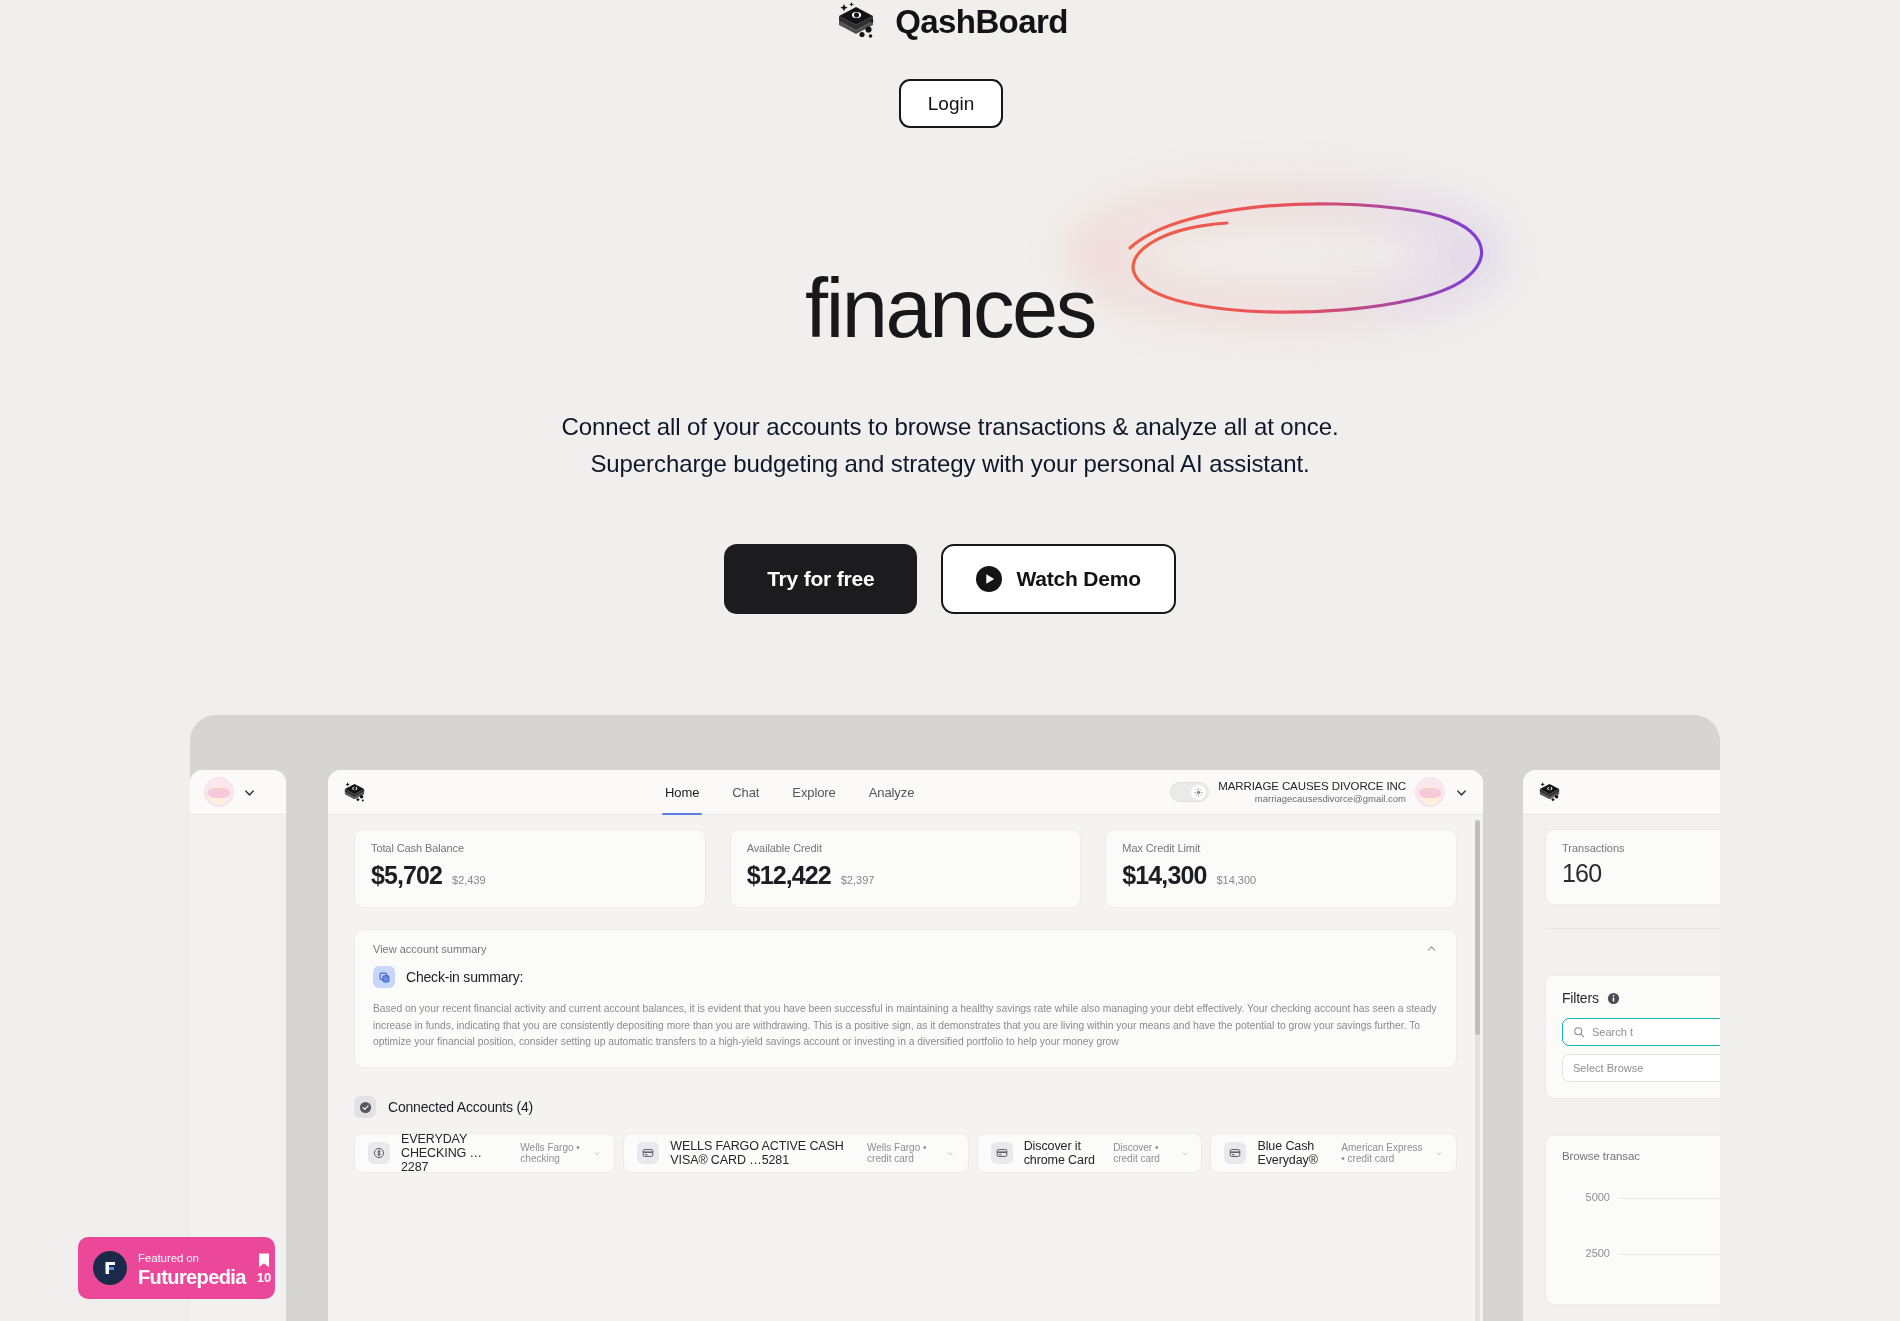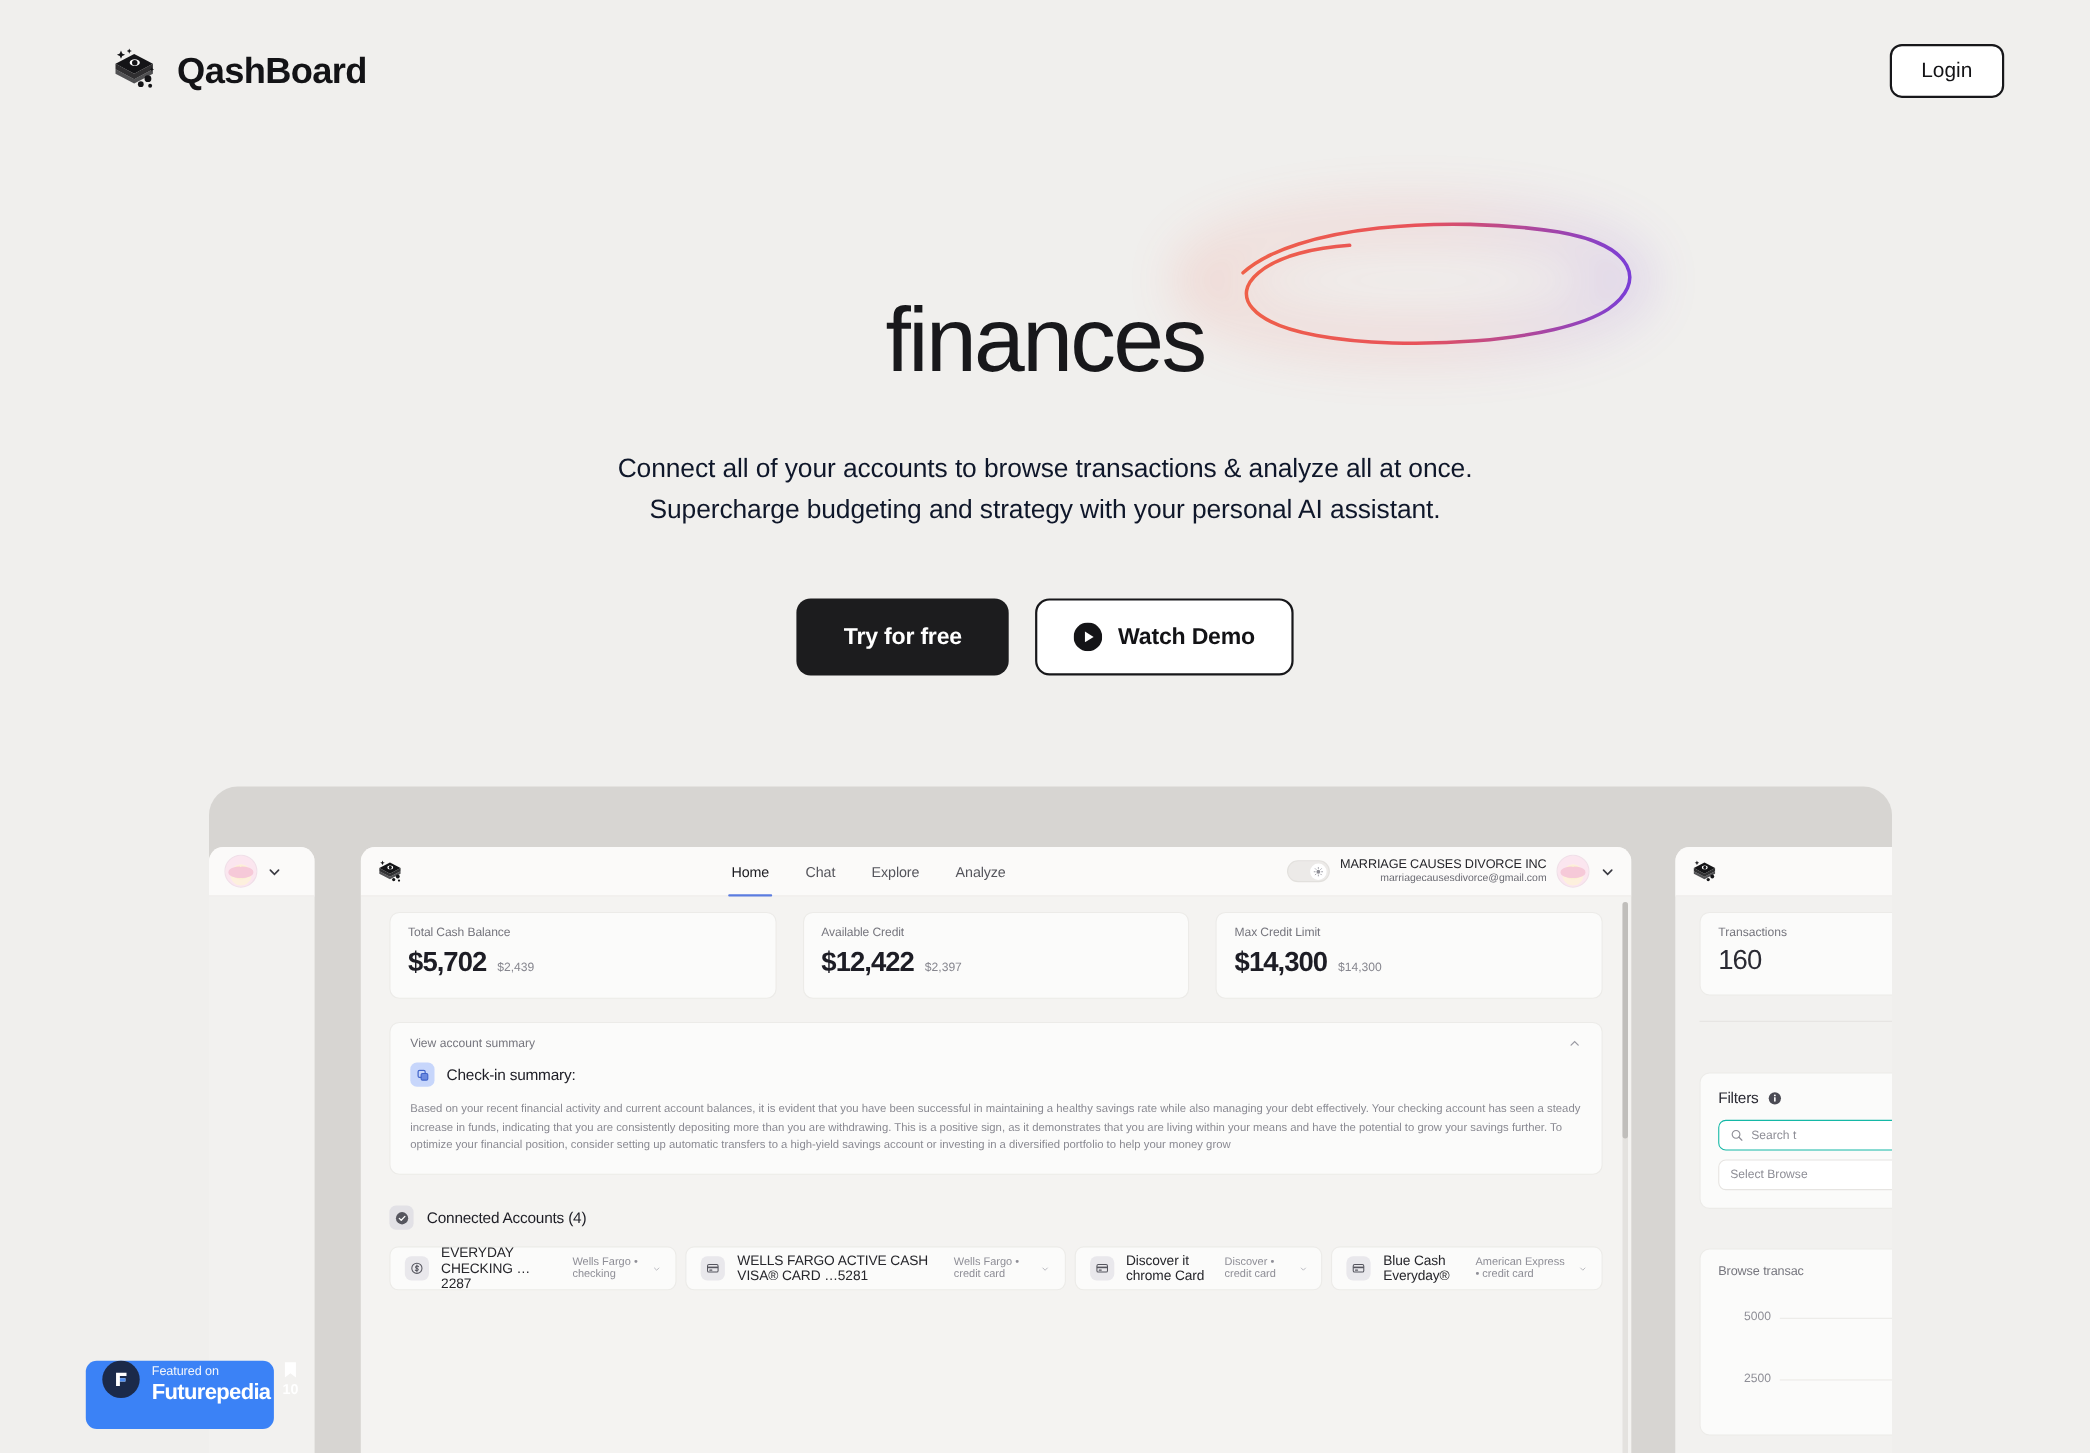--- a/index.html
+++ b/index.html
@@ -18,22 +18,23 @@
   }
 
   
   .topbar {
     position: absolute;
     top: 0; left: 0; right: 0;
     height: 128px;
     display: flex;
     align-items: center;
     justify-content: space-between;
-    padding: 0 78px 0 100px;
+    padding: 0 78px 0 80px;
     z-index: 40;
+    flex-direction: column;
   }
   .brand { display: flex; align-items: center; gap: 17px; }
   .brand-mark { width: 44px; height: 44px; display: block; }
   .brand-name {
     font-size: 33px;
     font-weight: 700;
     letter-spacing: -0.6px;
     color: #131316;
   }
   .login-btn {
@@ -466,26 +467,26 @@
     left: 72px; right: -20px;
     height: 1px;
     background: #eceae7;
   }
 
   
   .futurepedia {
     position: absolute;
     left: 78px;
     bottom: 22px;
-    width: 171px;
+    width: 197px;
     height: 62px;
-    background: #3b82f6;
+    background: #ec4899;
     border-radius: 10px;
     display: flex;
-    align-items: flex-start;
+    align-items: center;
     gap: 11px;
     padding: 0 15px;
     z-index: 60;
     cursor: pointer;
   }
   .fp-logo {
     width: 34px; height: 34px;
     border-radius: 50%;
     background: #1b2a4a;
     display: flex;

